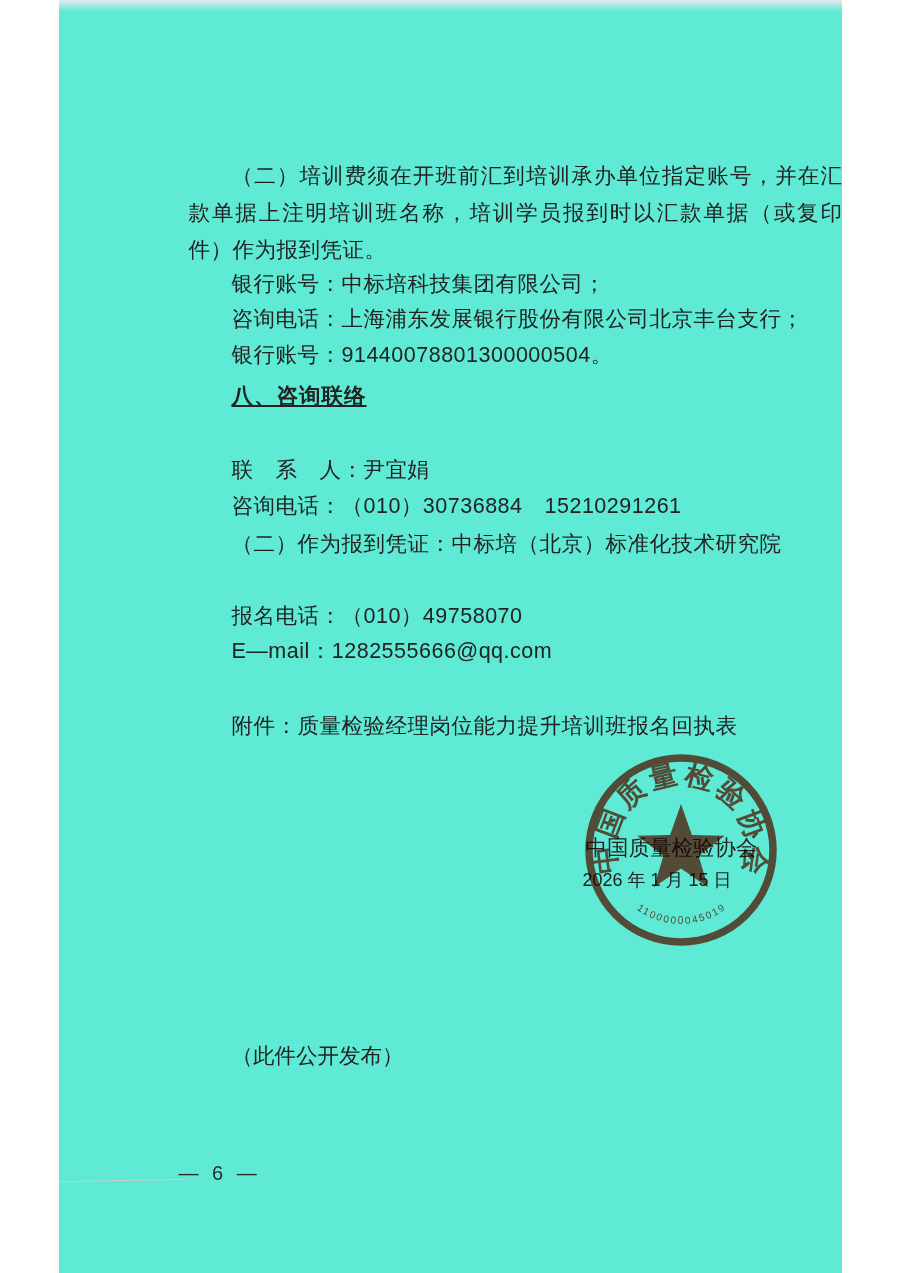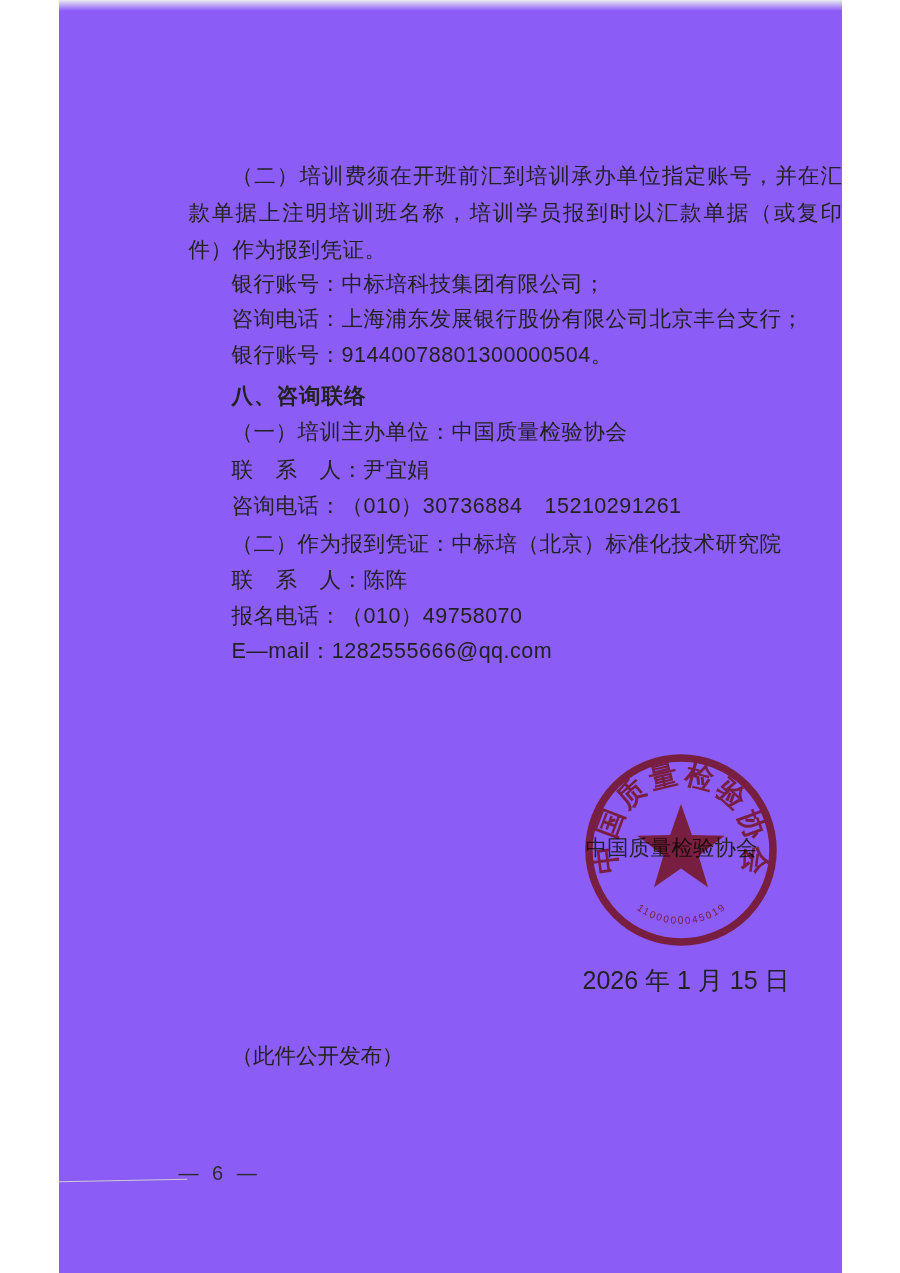--- a/index.html
+++ b/index.html
@@ -6,21 +6,21 @@
     margin: 0;
     padding: 0;
     background: #ffffff;
     font-family: "Liberation Sans", sans-serif;
   }
   .page {
     position: relative;
     width: 783px;
     height: 1273px;
     margin: 0 auto;
-    background: #8b5cf6;
+    background: #5eead4;
     overflow: hidden;
     color: #222222;
   }
   
   .scan-top-band {
     position: absolute;
     top: 0; left: 0; right: 0;
     height: 11px;
     background: linear-gradient(#e9e9f1, rgba(233,233,241,0));
   }
@@ -48,35 +48,35 @@
   }
   .line {
     position: absolute;
     left: 173px;
     margin: 0;
     font-size: 21.5px;
     line-height: 37px;
     white-space: pre;
     letter-spacing: 0.5px;
   }
-  .line.bold { font-weight: 700; letter-spacing: 1px; }
+  .line.bold { font-weight: 700; letter-spacing: 1px; text-decoration: underline; }
   .sig-org {
     position: absolute;
     left: 527px;
     top: 830px;
     font-size: 21.5px;
     line-height: 37px;
     white-space: pre;
     z-index: 1;
   }
   .sig-date {
     position: absolute;
     left: 524px;
-    top: 962px;
-    font-size: 25px;
+    top: 862px;
+    font-size: 18px;
     line-height: 37px;
     white-space: pre;
     z-index: 1;
   }
   .publish-note {
     position: absolute;
     left: 173px;
     top: 1038px;
     font-size: 21.5px;
     line-height: 37px;
@@ -114,34 +114,33 @@
   <p class="para" style="top:158px">（二）培训费须在开班前汇到培训承办单位指定账号，并在汇款单据上注明培训班名称，培训学员报到时以汇款单据（或复印件）作为报到凭证。</p>
 
   <div class="line" style="top:266px">银行账号：中标培科技集团有限公司；</div>
 
   <div class="line" style="top:301px">咨询电话：上海浦东发展银行股份有限公司北京丰台支行；</div>
 
   <div class="line" style="top:337px">银行账号：91440078801300000504。</div>
 
   <div class="line bold" style="top:378px">八、咨询联络</div>
 
-  <div class="line" style="top:414px">（一）培训主办单位：中国质量检验协会</div>
 
   <div class="line" style="top:452px">联　系　人：尹宜娟</div>
 
   <div class="line" style="top:488px">咨询电话：（010）30736884　15210291261</div>
 
   <div class="line" style="top:526px">（二）作为报到凭证：中标培（北京）标准化技术研究院</div>
 
-  <div class="line" style="top:562px">联　系　人：陈阵</div>
 
   <div class="line" style="top:598px">报名电话：（010）49758070</div>
 
   <div class="line" style="top:633px">E—mail：1282555666@qq.com</div>
 
+  <div class="line" style="top:708px">附件：质量检验经理岗位能力提升培训班报名回执表</div>
 
   <div class="sig-org">中国质量检验协会</div>
 
   <div class="sig-date">2026 年 1 月 15 日</div>
 
   <svg class="seal" viewBox="-108 -108 216 216" aria-hidden="true">
     <defs>
       <path id="seal-top-arc" d="M -58.3 31 A 66 66 0 1 1 58.3 31" fill="none"></path>
       <path id="seal-bottom-arc" d="M -47.6 56.7 A 74 74 0 0 0 47.6 56.7" fill="none"></path>
     </defs>

